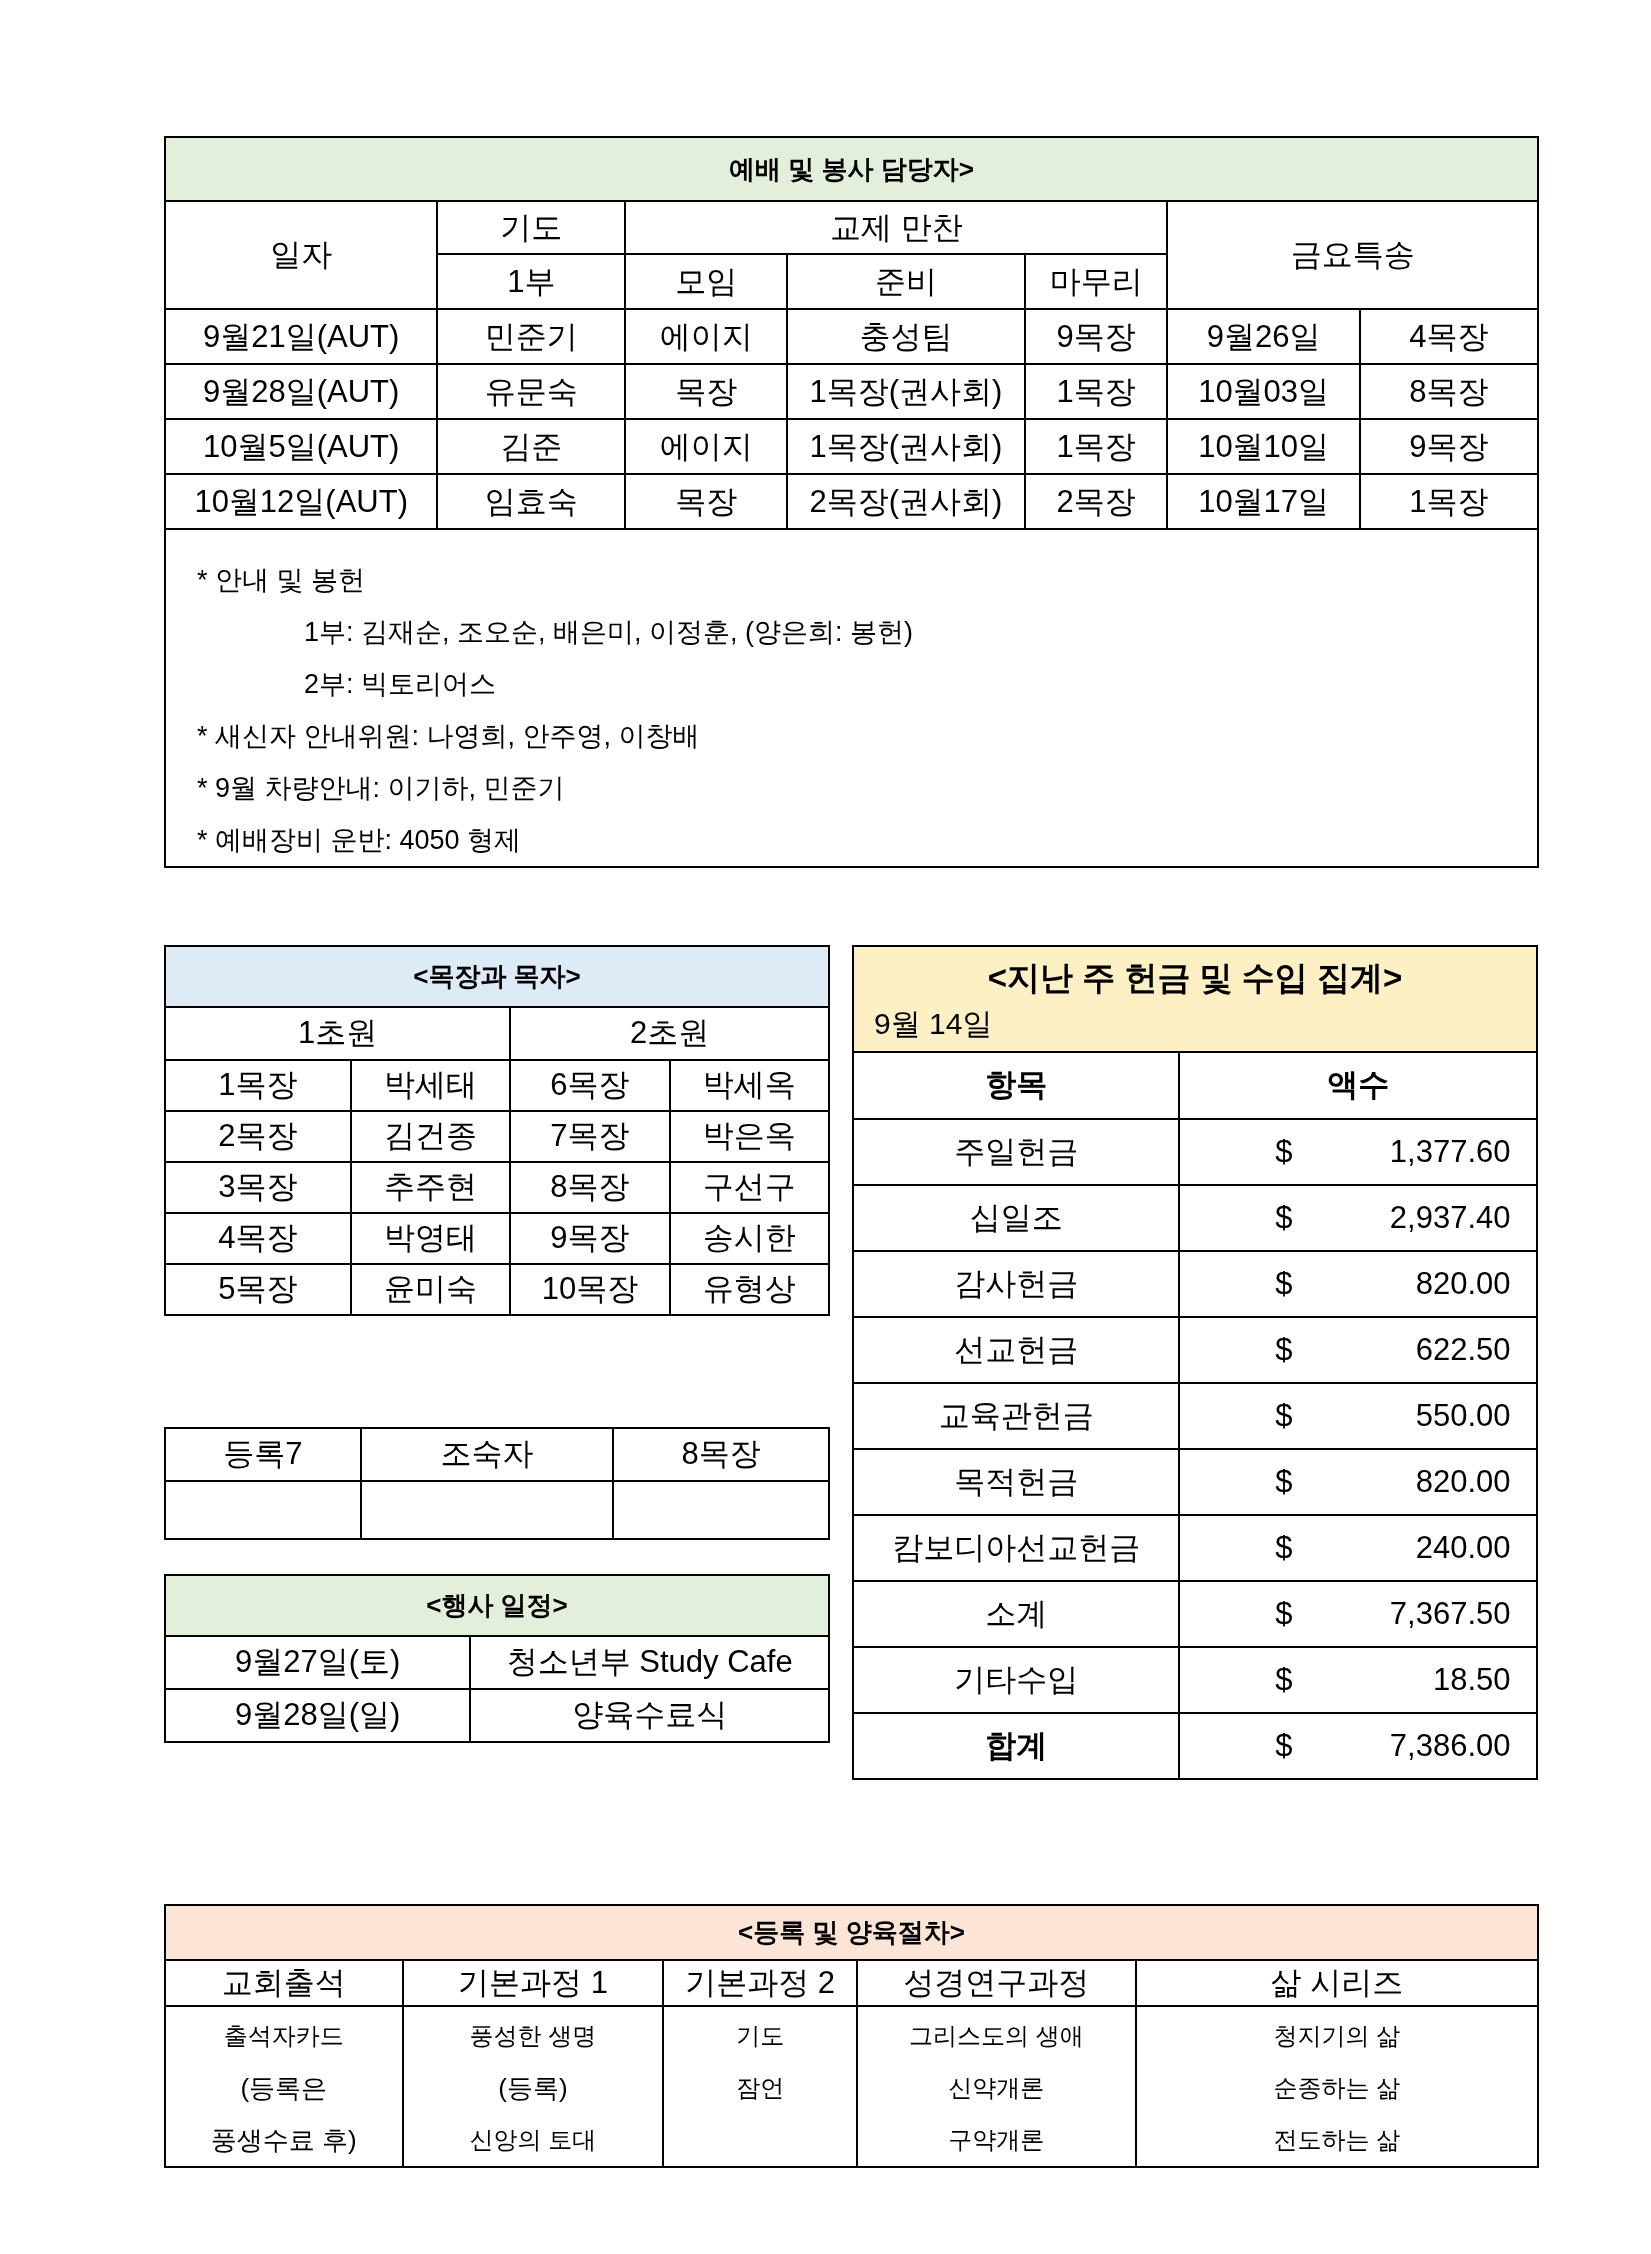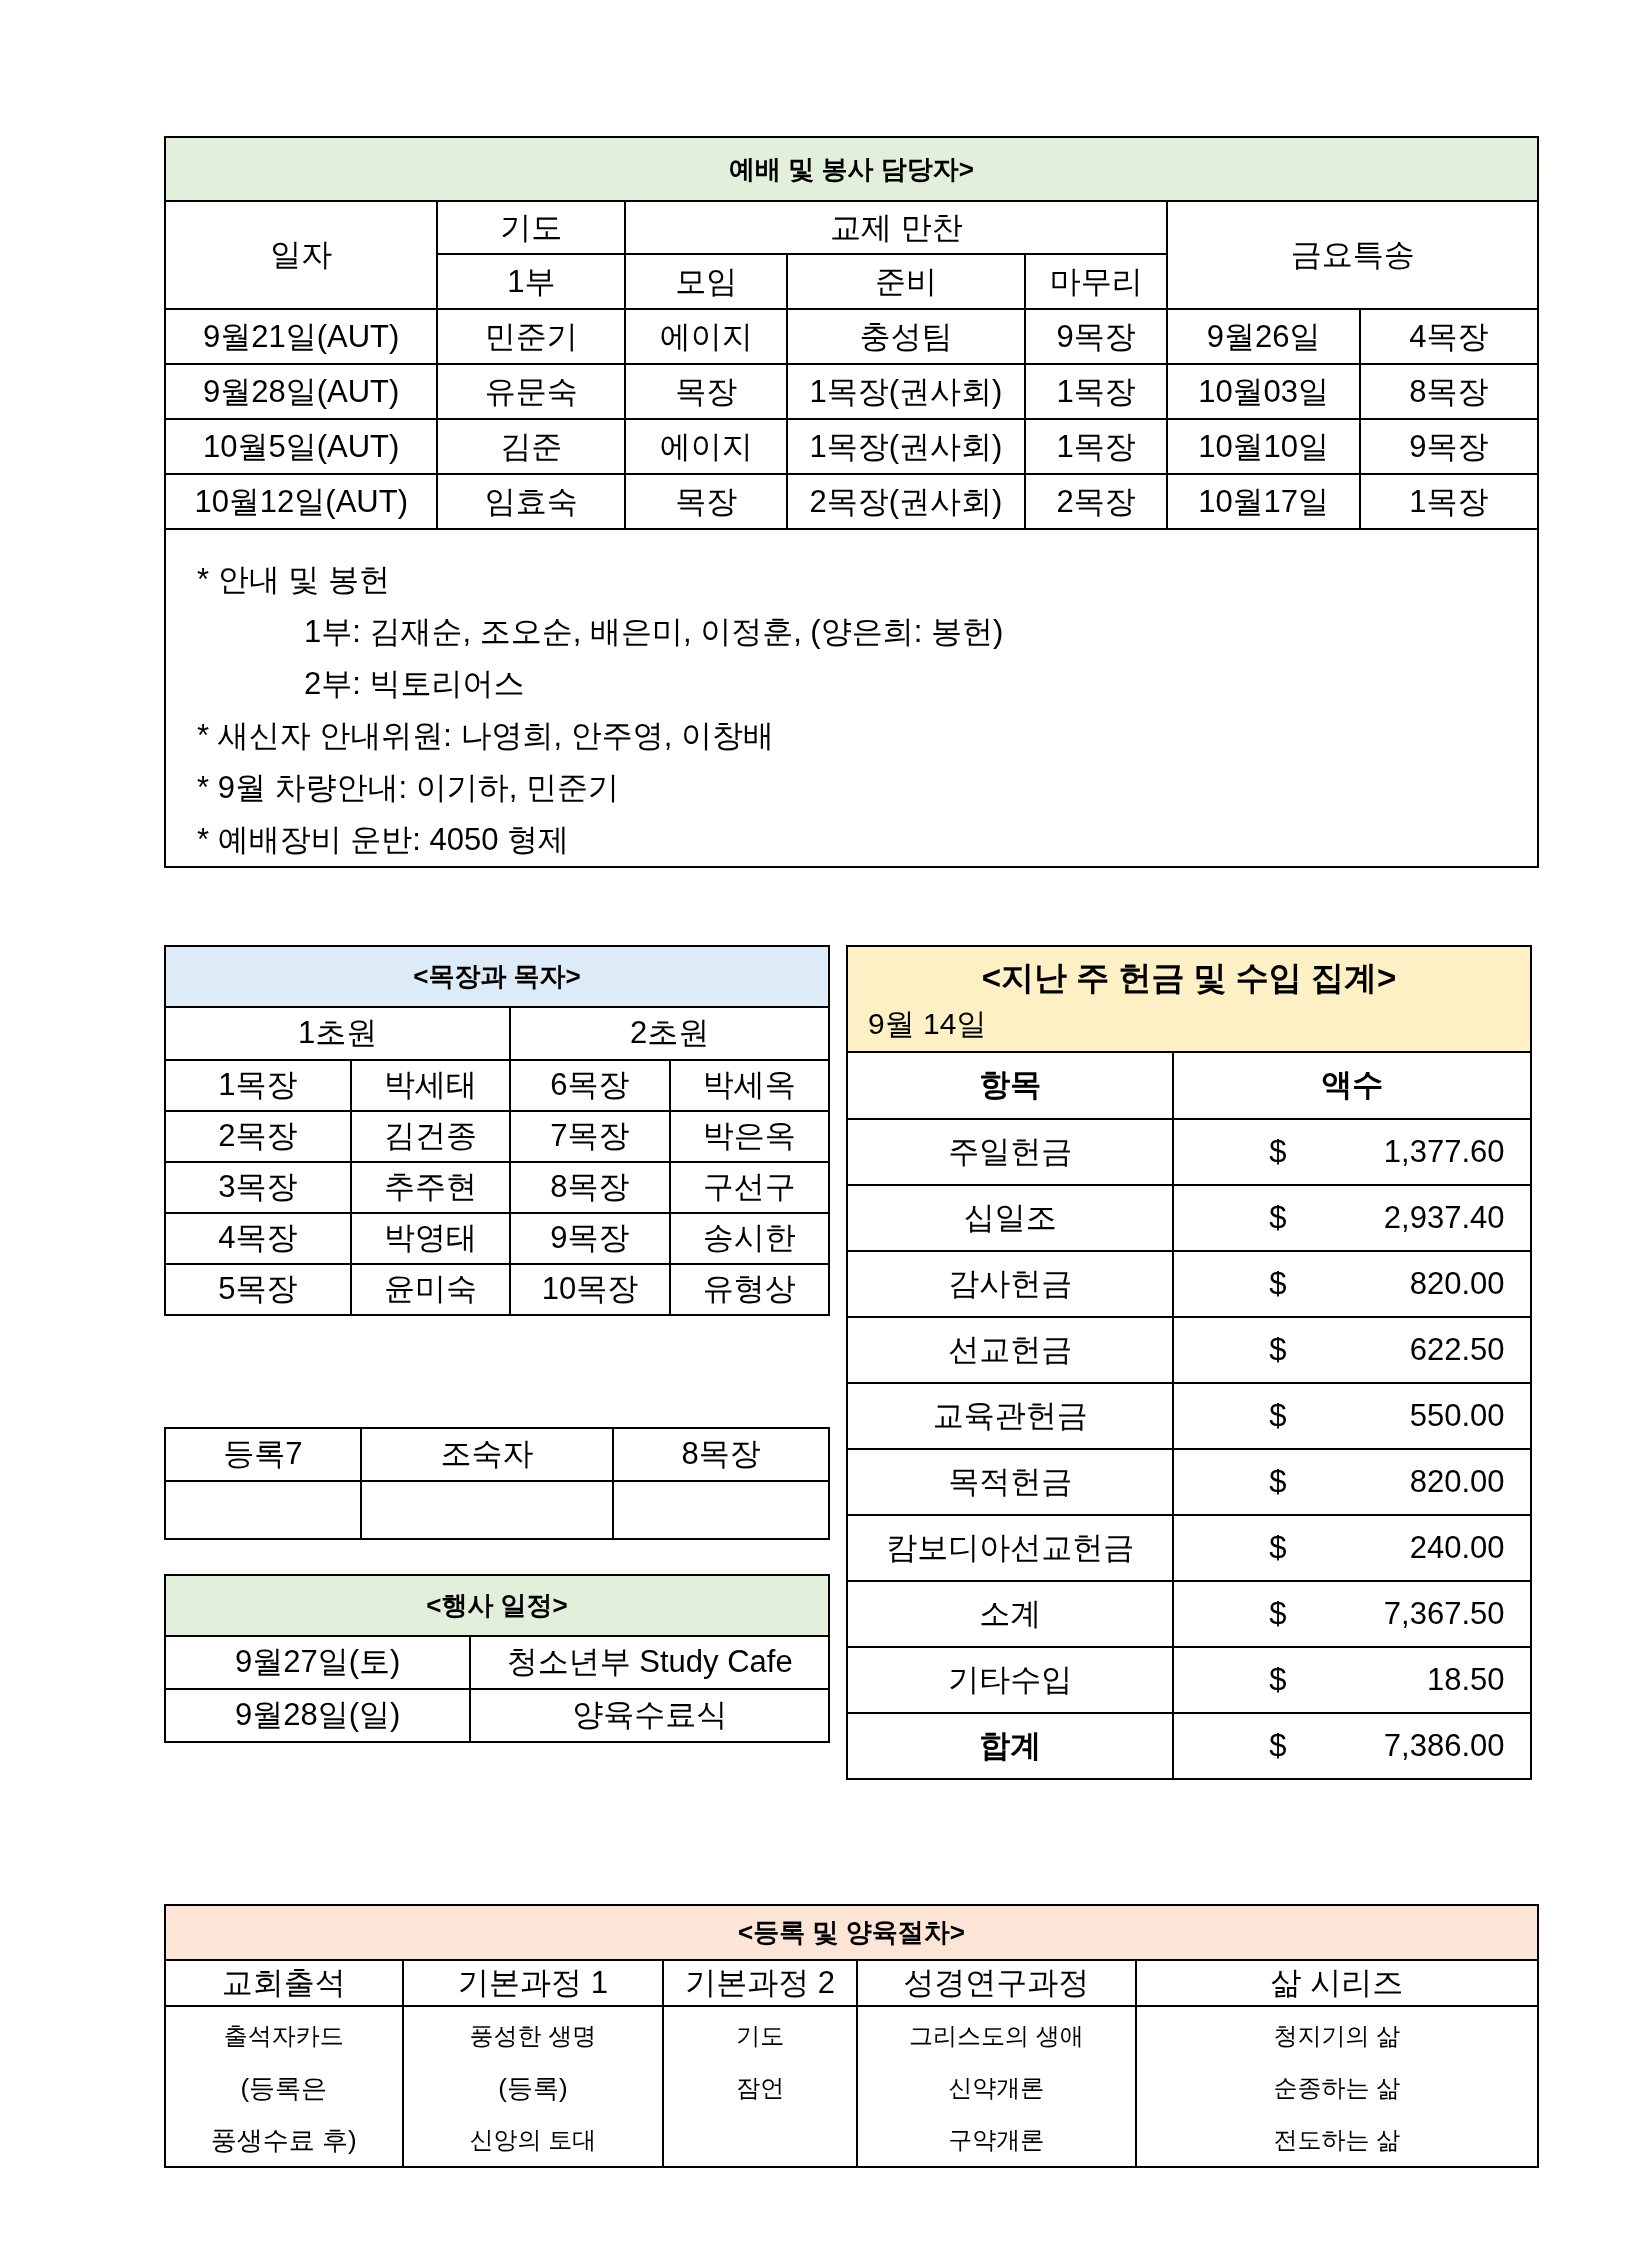--- a/index.html
+++ b/index.html
@@ -22,25 +22,25 @@
   .t-yellow { background:#FDF0C5; }
   .t-purple { background:#E2DBF5; }
   .t-peach  { background:#FCE4D6; }
 
   
   .worship tr.r-title td { height:64px; }
   .worship tr.r-h1 td { height:53px; }
   .worship tr.r-h2 td { height:55px; }
   .worship tr.r-data td { height:55px; }
   .worship td.notes { text-align:left; vertical-align:top; padding:23.6px 9px 0 31px; height:311px; }
-  .note-line { height:52px; line-height:52px; font-size:31px; white-space:pre; }
+  .note-line { height:52px; line-height:52px; font-size:27px; white-space:pre; }
   .note-line.indent { padding-left:107px; }
 
   
-  .two-col { display:flex; gap:16px; margin-top:77px; align-items:flex-start; }
+  .two-col { display:flex; gap:22px; margin-top:77px; align-items:flex-start; }
   .left-col { width:666px; flex:none; }
   .right-col { width:686px; flex:none; }
 
   .mokjang tr.r-title td { height:61px; }
   .mokjang tr.r-sub td { height:53px; }
   .mokjang tr.r-data td { height:51px; }
 
   .attendance { margin-top:111px; }
   .attendance tr.r-title td { height:62px; }
   .attendance tr.r-data td { height:53px;margin-top:12px; }

